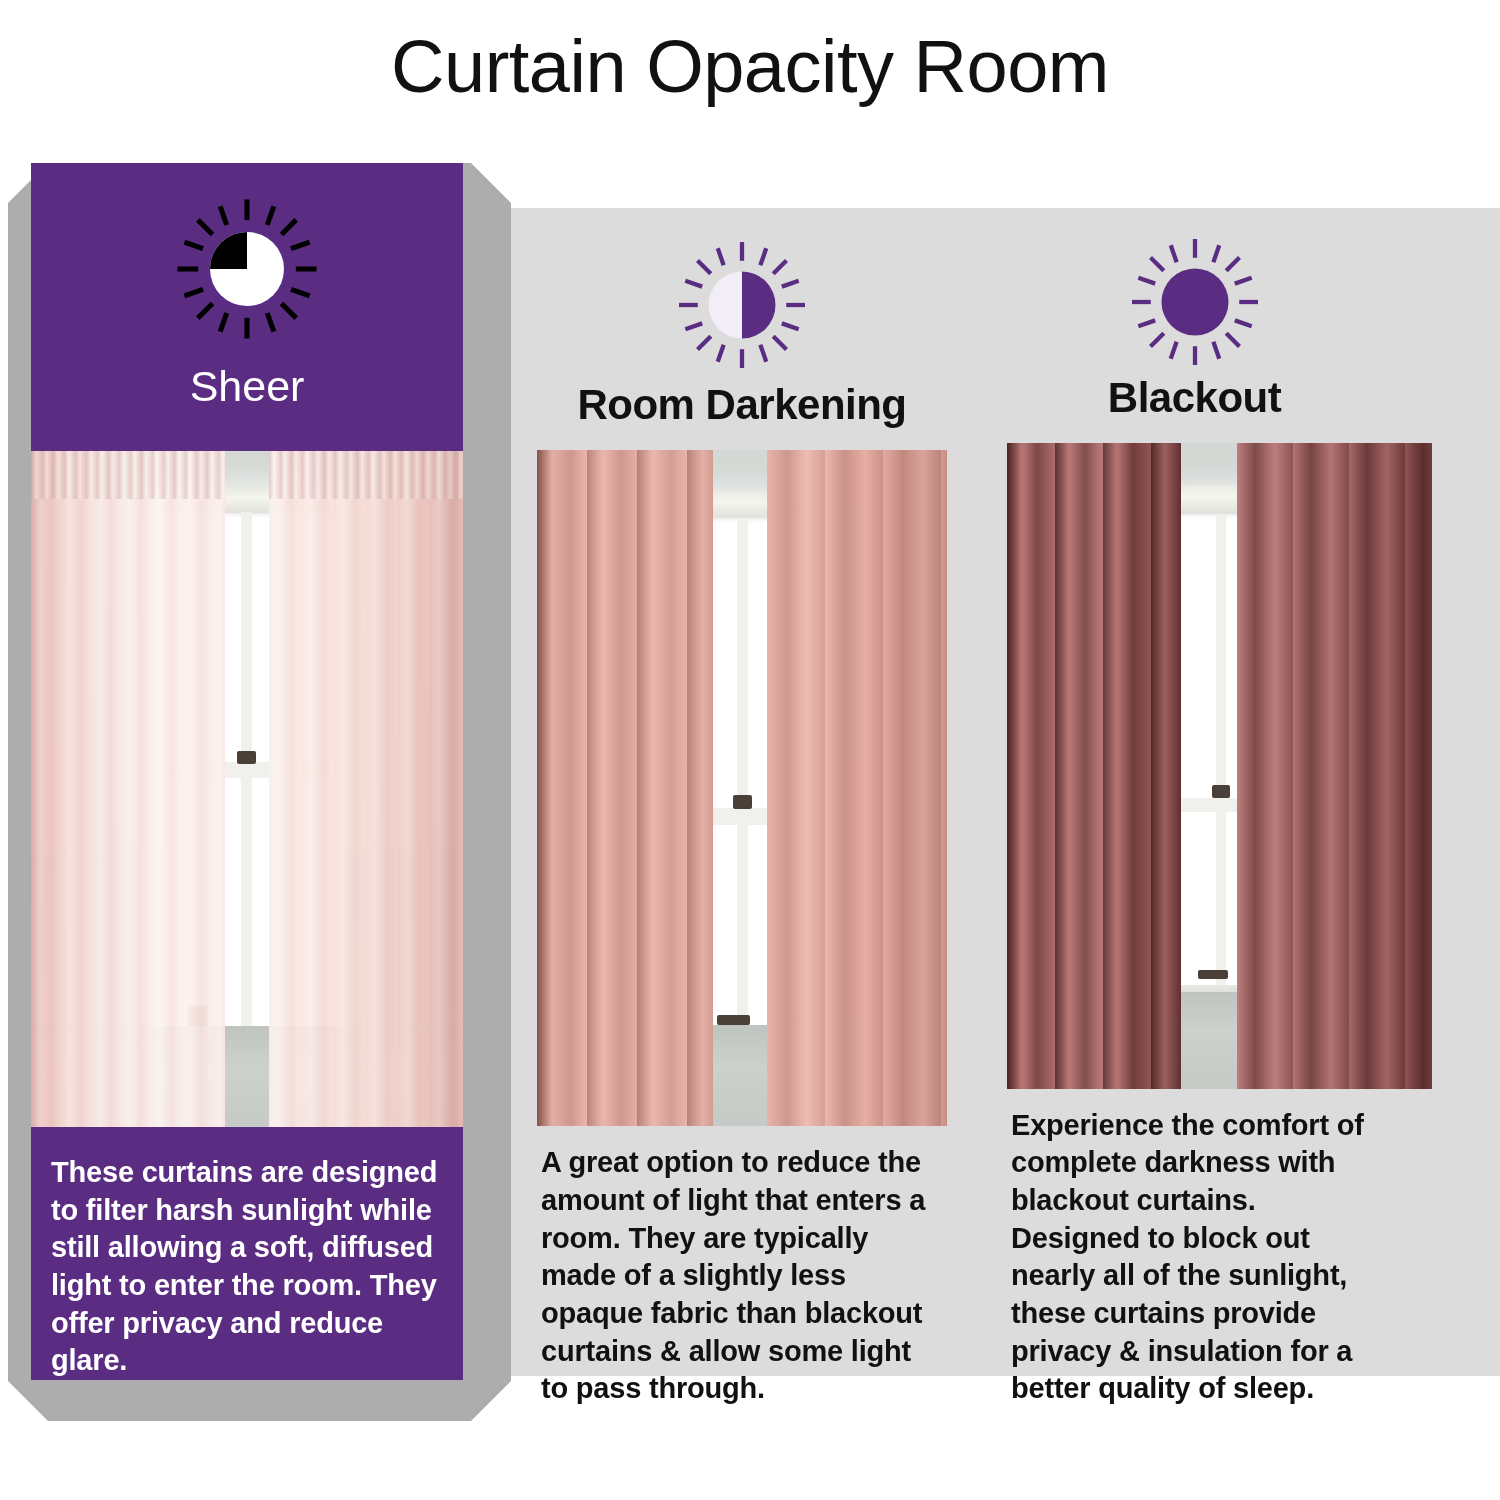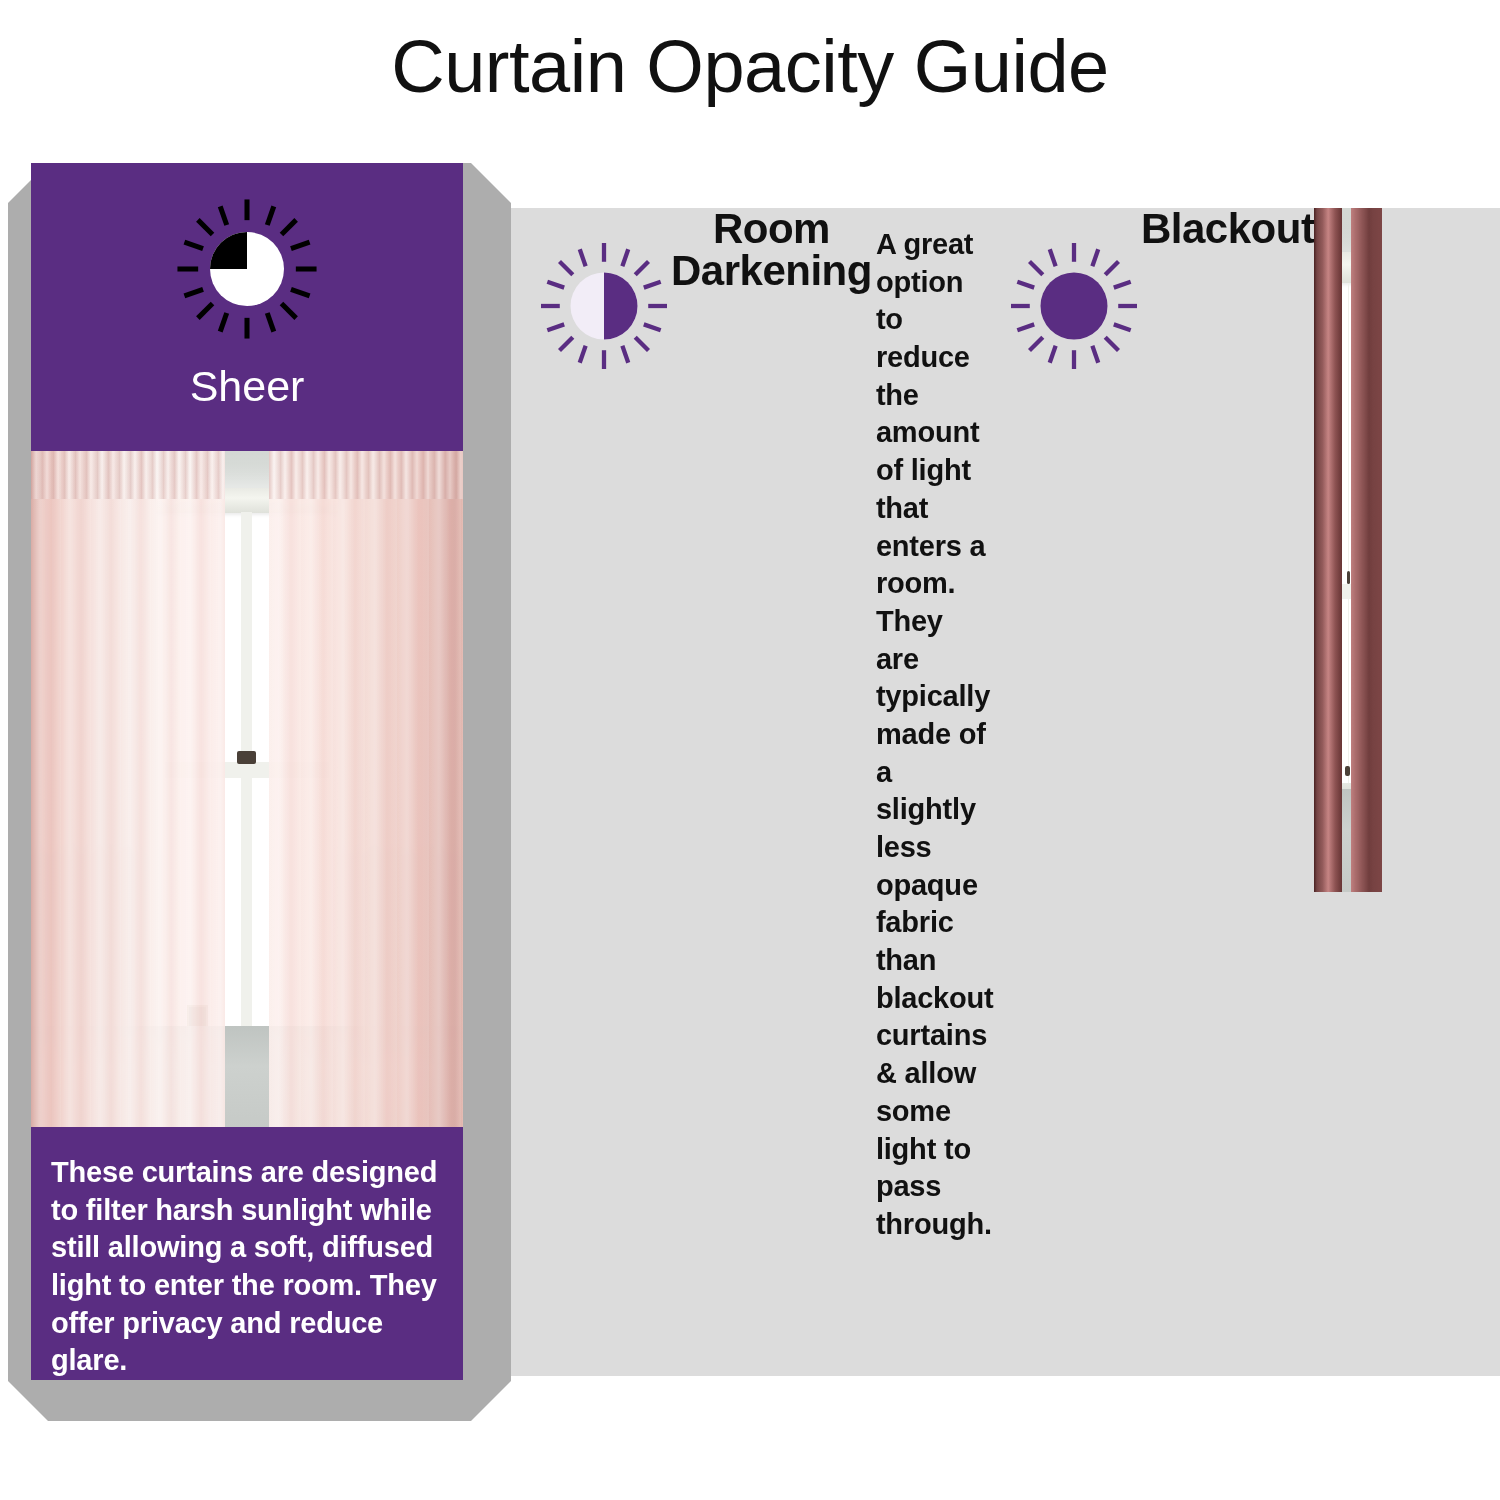--- a/index.html
+++ b/index.html
@@ -44,21 +44,21 @@
     position:absolute;
     top:0;
   }
   .col-featured {
     left:31px; top:163px; width:432px; height:1217px;
     background:#5a2d82;
     display:flex; flex-direction:column;
   }
   .col-plain {
     width:410px;
-    display:flex; flex-direction:row;
+    display:flex; flex-direction:column;
   }
   .col-rd  { left:537px; top:208px; height:1200px; }
   .col-bo  { left:1007px; top:208px; width:375px; height:1200px; }
 
   
   .icon-wrap {
     height:208px;
     display:flex; align-items:center; justify-content:center;
     padding-top:10px;
   }
@@ -227,21 +227,21 @@
     font-size:29px;
     padding:18px 4px 0 4px;
   }
 
   
   .sun { display:block; }
 </style>
 </head>
 <body>
 
-<div class="title">Curtain Opacity Guide</div>
+<div class="title">Curtain Opacity Room</div>
 
 <div class="gray-panel"></div>
 
 <div class="featured-frame"></div>
 
 <div class="col col-featured">
 
   <div class="icon-wrap">
     <svg class="sun" width="148" height="148" viewBox="0 0 100 100" aria-hidden="true">
       <g stroke="#000000" stroke-width="3.4" stroke-linecap="butt">
@@ -372,13 +372,14 @@
     <div class="win-frame" style="left:49.2%;top:11%;width:2.4%;height:77%;"></div>
     <div class="win-frame" style="left:40%;top:55%;width:20%;height:2.2%;"></div>
     <div class="latch" style="left:48.2%;top:53%;width:4.2%;height:2.0%;"></div>
     <div class="sill" style="left:37%;top:84%;width:26%;height:2.8%;"></div>
     <div class="latch" style="left:45%;top:81.6%;width:7%;height:1.5%;"></div>
     <div class="floor"></div>
     <div class="panel bo-l"></div>
     <div class="panel bo-r"></div>
   </div>
 
+  <div class="caption">Experience the comfort of complete darkness with blackout curtains. Designed to block out nearly all of the sunlight, these curtains provide privacy &amp; insulation for a better quality of sleep.</div>
 </div>
 
 </body></html>

